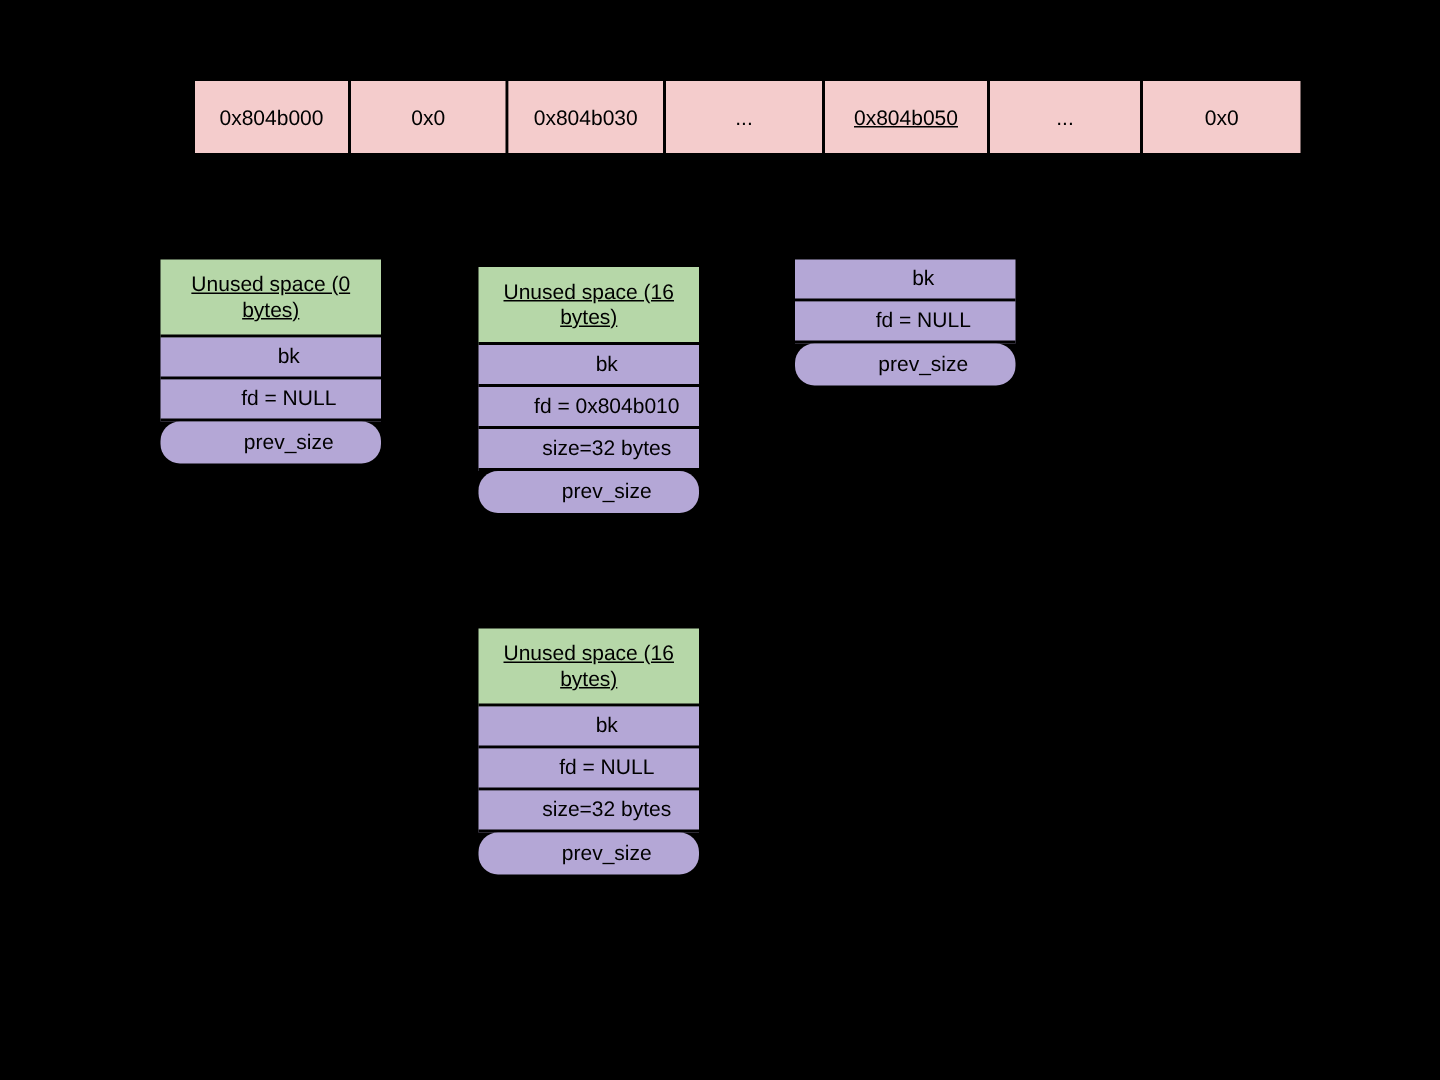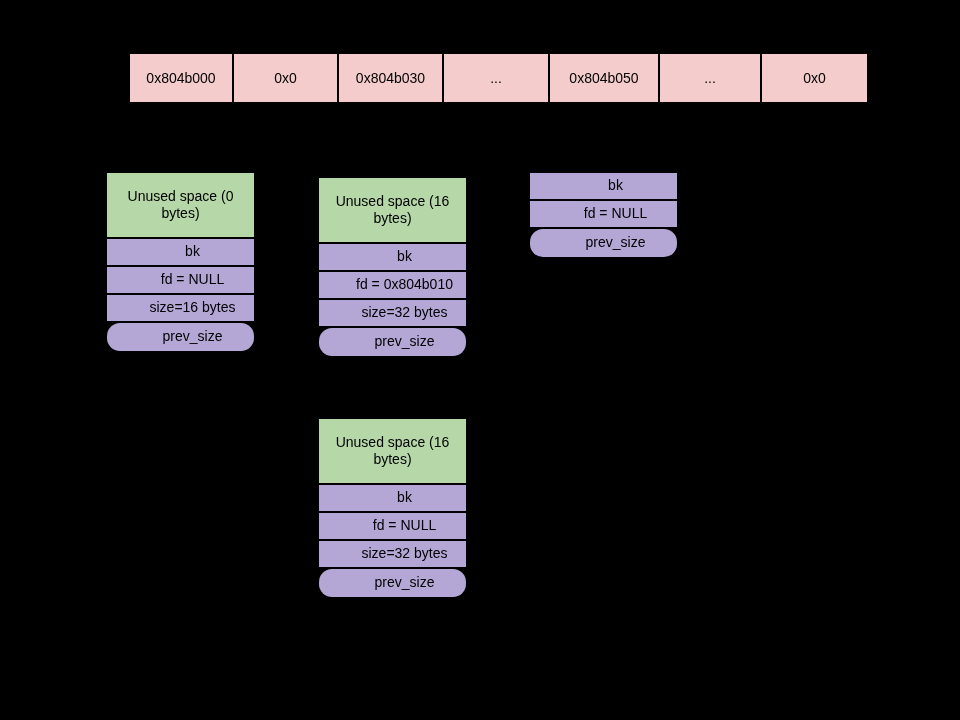--- a/index.html
+++ b/index.html
@@ -55,48 +55,48 @@
     justify-content: center;
     text-align: center;
     font-size: 14px;
     color: #000000;
     line-height: 1.25;
     padding: 0 4px;
   }
   .chunk-row:last-child { border-bottom: none; border-radius: 13px; }
   .chunk-row.unused {
     background: #b6d7a8;
-    height: 66px;
+    height: 52px;
+    text-decoration: underline;
   }
   .chunk-row.field {
     background: #b4a7d6;
     height: 28px;
     padding-left: 28px;
   }
 </style>
 </head>
 <body>
 
 <div id="canvas">
 
   <div id="bins-row">
     <div class="bin-cell" style="width:104px;">0x804b000</div>
     <div class="bin-cell" style="width:105px;">0x0</div>
     <div class="bin-cell" style="width:105px;">0x804b030</div>
     <div class="bin-cell" style="width:106px;">...</div>
-    <div class="bin-cell" style="width:110px;">0x804b050</div>
+    <div class="bin-cell" style="width:110px;text-decoration:underline;">0x804b050</div>
     <div class="bin-cell" style="width:102px;">...</div>
     <div class="bin-cell" style="width:105px;">0x0</div>
   </div>
 
   <div class="chunk" style="left:105px; top:171px; width:151px;">
     <div class="chunk-row unused">Unused space (0 bytes)</div>
     <div class="chunk-row field">bk</div>
     <div class="chunk-row field">fd = NULL</div>
-    <div class="chunk-row field">size=16 bytes</div>
     <div class="chunk-row field">prev_size</div>
   </div>
 
   <div class="chunk" style="left:317px; top:176px; width:151px;">
     <div class="chunk-row unused">Unused space (16 bytes)</div>
     <div class="chunk-row field">bk</div>
     <div class="chunk-row field">fd = 0x804b010</div>
     <div class="chunk-row field">size=32 bytes</div>
     <div class="chunk-row field">prev_size</div>
   </div>

